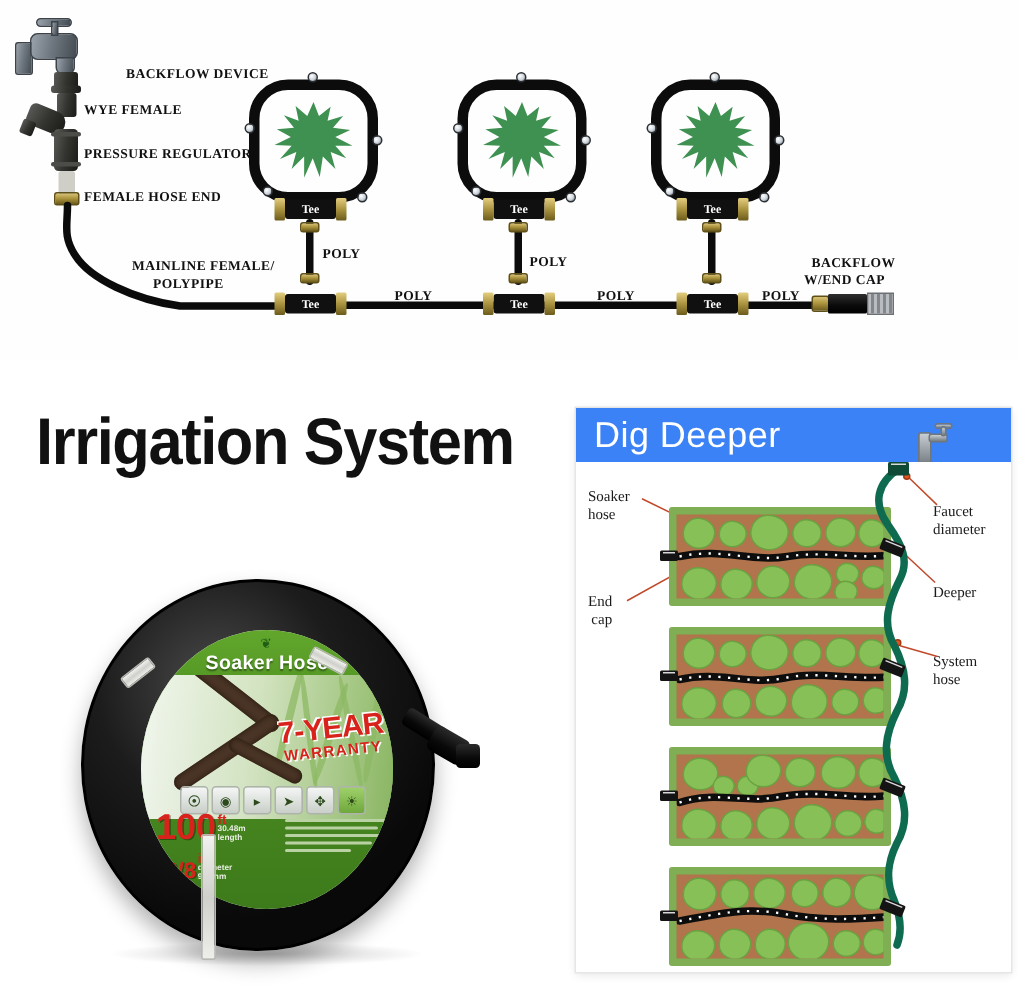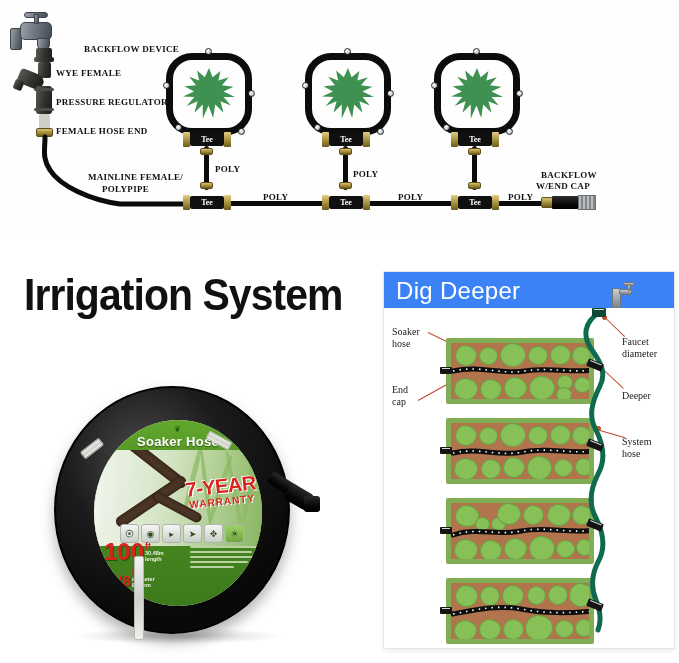--- a/index.html
+++ b/index.html
@@ -568,21 +568,21 @@
 
     <div id="dd-body">
 
       <div class="dd-label" style="left:8px;top:18px;">
         <div>Soaker</div>
         <div>hose</div>
       </div>
       <div class="leader" style="left:44px;top:24px;width:68px;transform:rotate(26deg);"></div>
       <div class="leader-dot" style="left:106px;top:52px;"></div>
 
-      <div class="dd-label" style="left:8px;top:76px;">
+      <div class="dd-label" style="left:8px;top:88px;text-align:right;">
         <div>End</div>
         <div>cap</div>
       </div>
       <div class="leader" style="left:34px;top:92px;width:50px;transform:rotate(-29deg);"></div>
       <div class="leader-dot" style="left:76px;top:64px;"></div>
 
       <div class="dd-label" style="left:238px;top:28px;">
         <div>Faucet</div>
         <div>diameter</div>
       </div>

